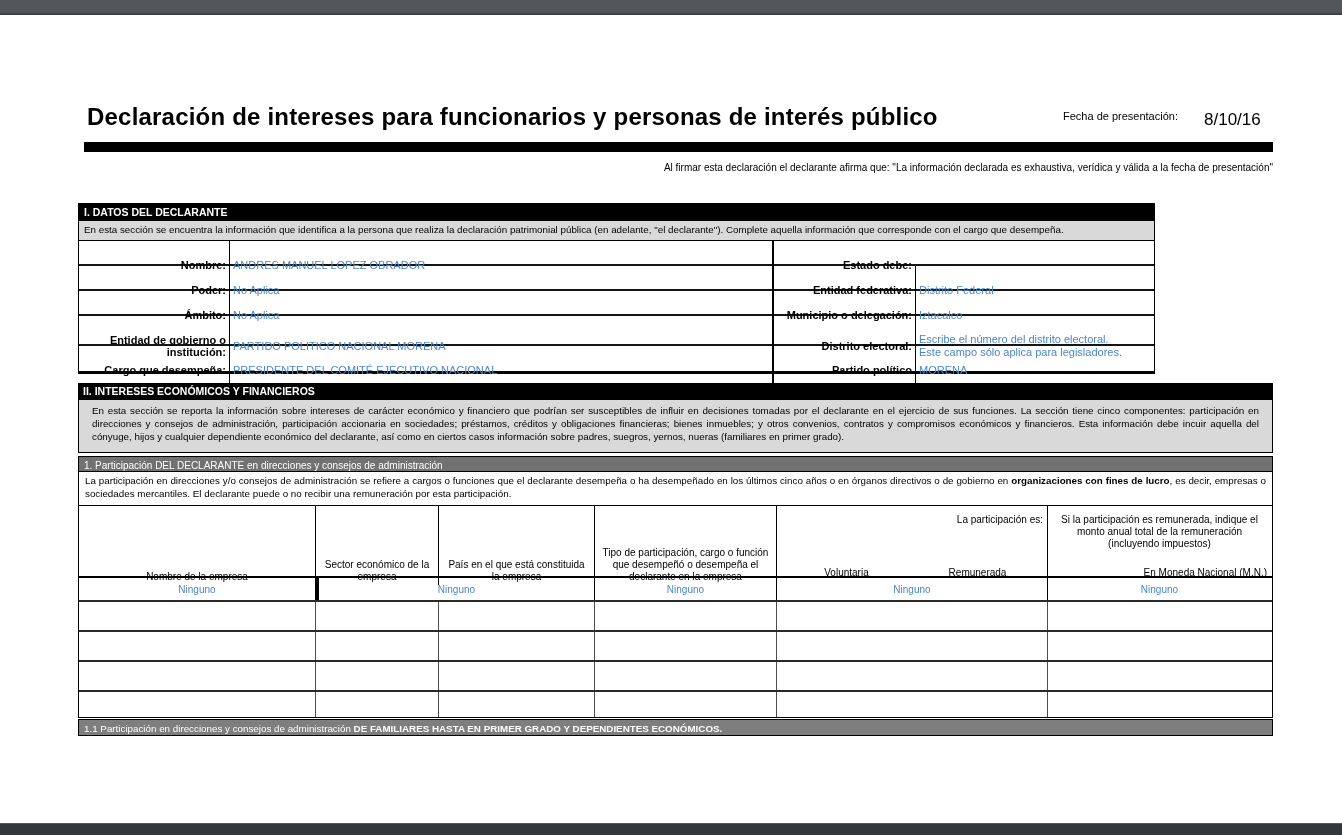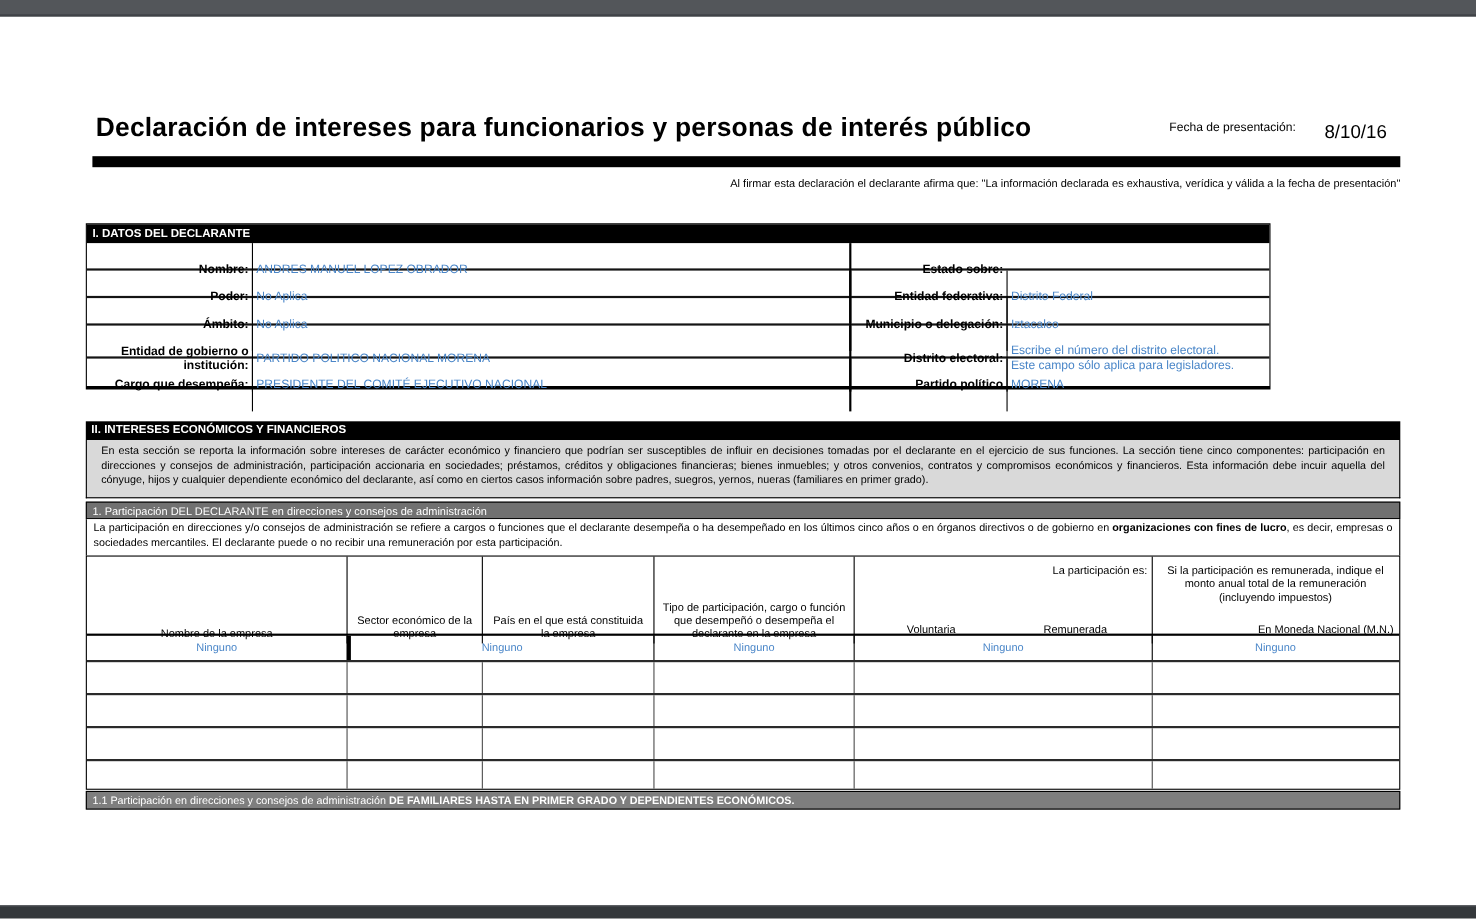--- a/index.html
+++ b/index.html
@@ -115,25 +115,26 @@
 <div class="bottombar"></div>
 
 <div class="doc-title">Declaración de intereses para funcionarios y personas de interés público</div>
 <div class="fecha-label">Fecha de presentación:</div>
 <div class="fecha-value">8/10/16</div>
 <div class="title-rule"></div>
 <div class="affirmation">Al firmar esta declaración el declarante afirma que: "La información declarada es exhaustiva, verídica y válida a la fecha de presentación"</div>
 
 <div class="sec1">
   <div class="sec-header-bar">I. DATOS DEL DECLARANTE</div>
+  <div class="sec-desc">En esta sección se encuentra la información que identifica a la persona que realiza la declaración patrimonial pública (en adelante, "el declarante"). Complete aquella información que corresponde con el cargo que desempeña.</div>
 
   <div class="f-row h25">
     <div class="f-label">Nombre:</div>
     <div class="f-value">ANDRES MANUEL LOPEZ OBRADOR</div>
-    <div class="f-label mid">Estado sobre:</div>
+    <div class="f-label mid">Estado debe:</div>
   </div>
 
   <div class="f-row h25">
     <div class="f-label">Poder:</div>
     <div class="f-value">No Aplica</div>
     <div class="f-label mid">Entidad federativa:</div>
     <div class="f-value">Distrito Federal</div>
   </div>
 
   <div class="f-row h25">

